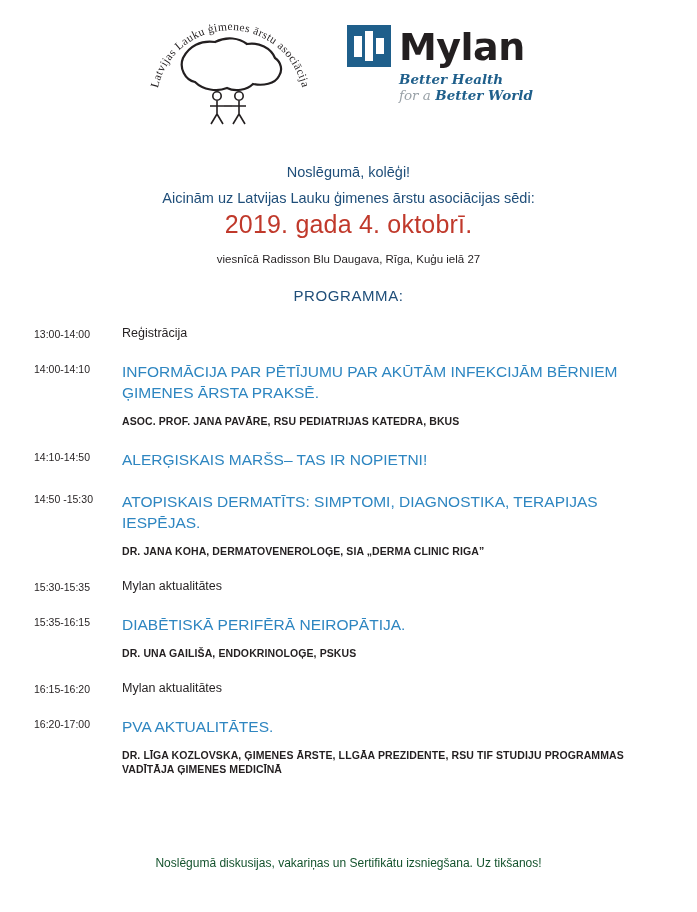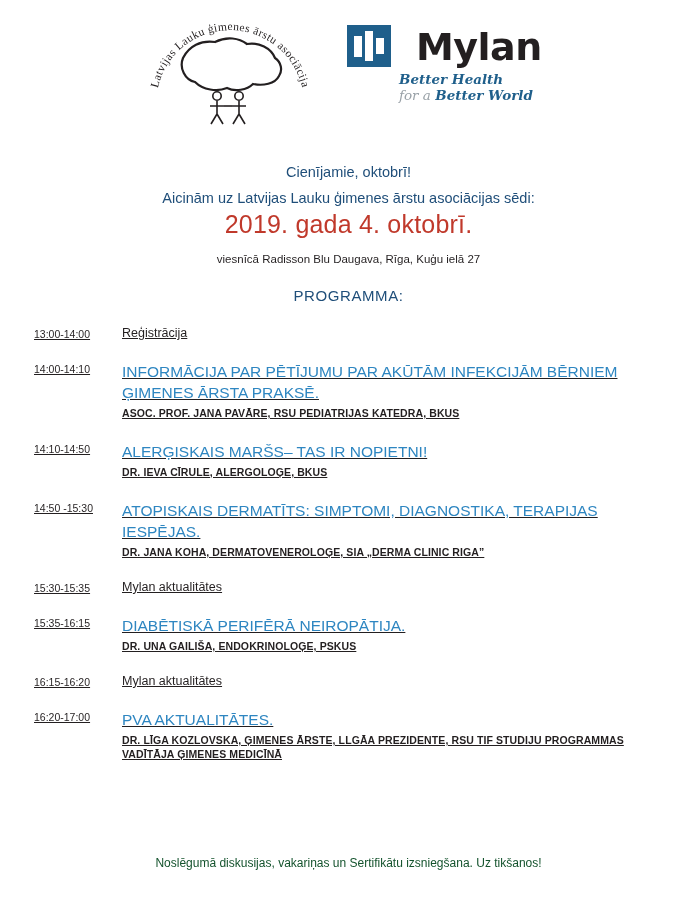--- a/index.html
+++ b/index.html
@@ -42,21 +42,20 @@
   .llgaa-logo svg { display: block; }
 
   .mylan-logo {
     position: relative;
     width: 215px;
     height: 100px;
   }
   .mylan-mark {
     display: flex;
     align-items: flex-end;
-    gap: 17px;
   }
   .mylan-bars {
     width: 44px;
     height: 42px;
     background: #1f5f8b;
     display: flex;
     align-items: center;
     justify-content: center;
     gap: 3px;
     box-sizing: border-box;
@@ -120,21 +119,20 @@
   .intro .programma {
     font-size: 15px;
     color: #1f4e79;
     letter-spacing: 0.6px;
   }
 
   
   .program {
     margin-top: 22px;
     padding: 0 48px 0 34px;
-    text-decoration: underline;
   }
   .row {
     display: flex;
     align-items: flex-start;
     margin-bottom: 21px;
   }
   .time {
     width: 88px;
     flex: 0 0 88px;
     font-size: 10.5px;
@@ -151,21 +149,21 @@
   }
   .title-blue {
     font-size: 15.5px;
     color: #2e86c1;
     line-height: 21px;
   }
   .speaker {
     font-size: 10.5px;
     font-weight: bold;
     color: #231f20;
-    margin-top: 3px;
+    margin-top: 11px;
     line-height: 14px;
     letter-spacing: 0.1px;
   }
 
   
   .footer {
     position: absolute;
     left: 0;
     right: 0;
     bottom: 42px;
@@ -216,21 +214,21 @@
         <div><span class="bold">Better Health</span></div>
         <div>
           <span class="light">for a </span><span class="bold">Better World</span>
         </div>
       </div>
     </div>
 
   </div>
 
   <div class="intro">
-    <div class="line1">Cienījamie, oktobrī!</div>
+    <div class="line1">Noslēgumā, kolēģi!</div>
     <div class="line2">Aicinām uz Latvijas Lauku ģimenes ārstu asociācijas sēdi:</div>
     <div class="date">2019. gada 4. oktobrī.</div>
     <div class="venue">viesnīcā Radisson Blu Daugava, Rīga, Kuģu ielā 27</div>
     <div class="programma">PROGRAMMA:</div>
   </div>
 
   <div class="program">
 
     <div class="row">
       <div class="time">13:00-14:00</div>
@@ -244,21 +242,20 @@
       <div class="detail">
         <div class="title-blue">INFORMĀCIJA PAR PĒTĪJUMU PAR AKŪTĀM INFEKCIJĀM BĒRNIEM ĢIMENES ĀRSTA PRAKSĒ.</div>
         <div class="speaker">ASOC. PROF. JANA PAVĀRE, RSU PEDIATRIJAS KATEDRA, BKUS</div>
       </div>
     </div>
 
     <div class="row">
       <div class="time">14:10-14:50</div>
       <div class="detail">
         <div class="title-blue">ALERĢISKAIS MARŠS– TAS IR NOPIETNI!</div>
-        <div class="speaker">DR. IEVA CĪRULE, ALERGOLOĢE, BKUS</div>
       </div>
     </div>
 
     <div class="row">
       <div class="time">14:50 -15:30</div>
       <div class="detail">
         <div class="title-blue">ATOPISKAIS DERMATĪTS: SIMPTOMI, DIAGNOSTIKA, TERAPIJAS IESPĒJAS.</div>
         <div class="speaker">DR. JANA KOHA, DERMATOVENEROLOĢE,  SIA „DERMA CLINIC RIGA”</div>
       </div>
     </div>

